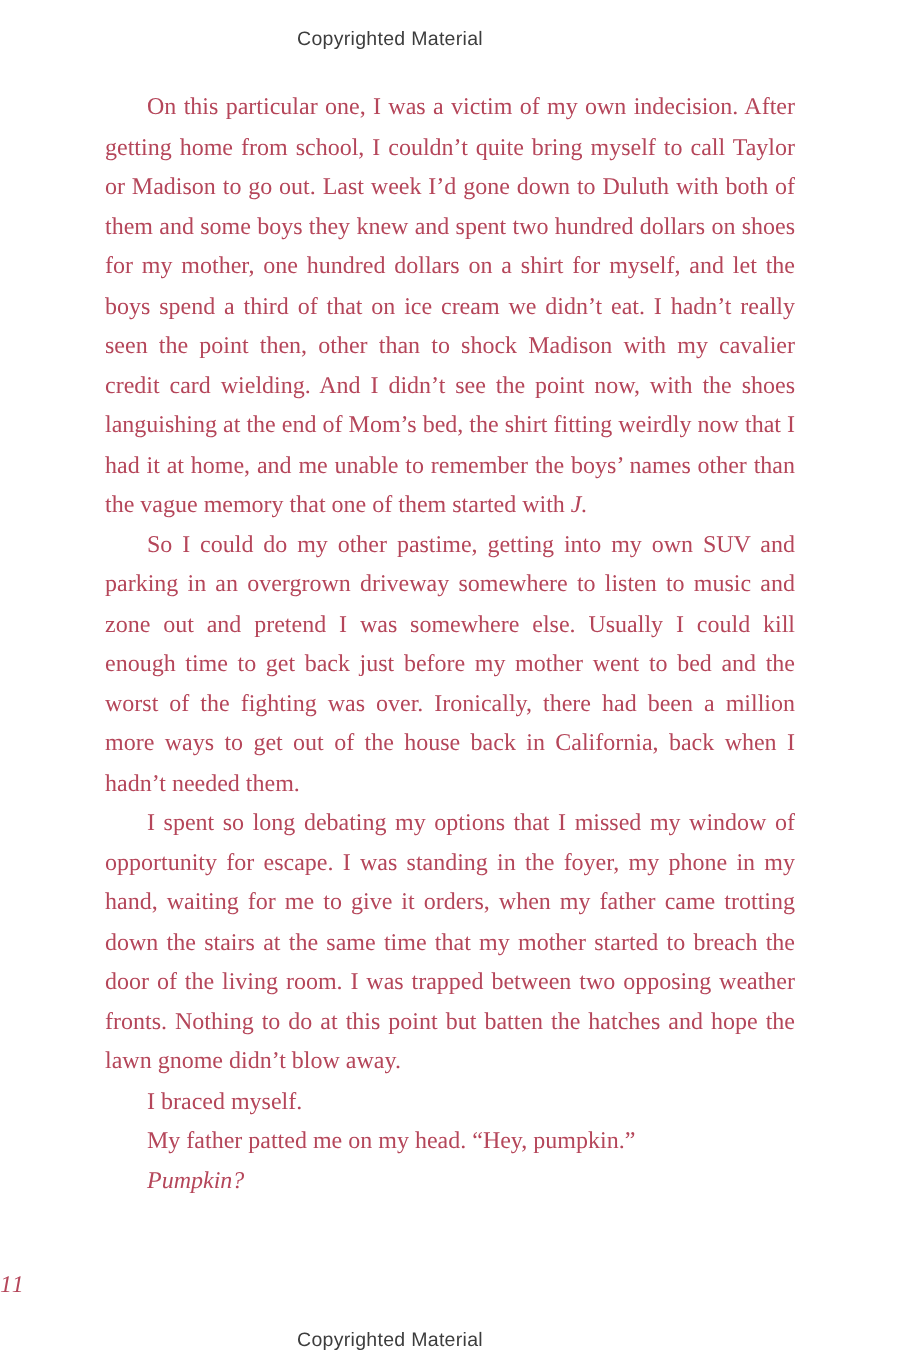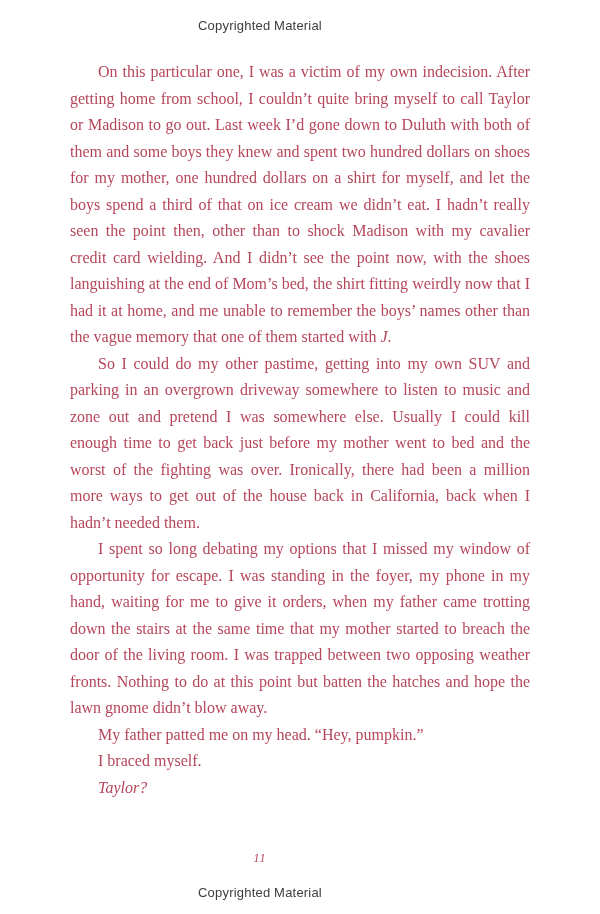--- a/index.html
+++ b/index.html
@@ -46,40 +46,40 @@
   .para {
     text-indent: 28px;
     margin: 0;
   }
   .italic { font-style: italic; }
   .page-number {
     position: absolute;
     bottom: 48px;
     left: 0;
     width: 100%;
-    text-align: center;
+    text-align: left;
     color: var(--text-red);
-    font-size: 12px;
+    font-size: 16px;
     font-style: italic;
     letter-spacing: 1px;
   }
 </style>
 </head>
 <body>
 
 <div class="book-page">
 
   <div class="notice notice-top">Copyrighted Material</div>
 
   <div class="text-block">
       <p class="para"><span>On this particular one, I was a victim of my own indecision. After getting home from school, I couldn’t quite bring myself to call Taylor or Madison to go out. Last week I’d gone down to Duluth with both of them and some boys they knew and spent two hundred dollars on shoes for my mother, one hundred dollars on a shirt for myself, and let the boys spend a third of that on ice cream we didn’t eat. I hadn’t really seen the point then, other than to shock Madison with my cavalier credit card wielding. And I didn’t see the point now, with the shoes languishing at the end of Mom’s bed, the shirt fitting weirdly now that I had it at home, and me unable to remember the boys’ names other than the vague memory that one of them started with </span><span class="italic">J.</span></p>
       <p class="para"><span>So I could do my other pastime, getting into my own SUV and parking in an overgrown driveway somewhere to listen to music and zone out and pretend I was somewhere else. Usually I could kill enough time to get back just before my mother went to bed and the worst of the fighting was over. Ironically, there had been a million more ways to get out of the house back in California, back when I hadn’t needed them.</span></p>
       <p class="para"><span>I spent so long debating my options that I missed my window of opportunity for escape. I was standing in the foyer, my phone in my hand, waiting for me to give it orders, when my father came trotting down the stairs at the same time that my mother started to breach the door of the living room. I was trapped between two opposing weather fronts. Nothing to do at this point but batten the hatches and hope the lawn gnome didn’t blow away.</span></p>
+      <p class="para"><span>I braced myself.</span></p>
       <p class="para"><span>My father patted me on my head. “Hey, pumpkin.”</span></p>
-      <p class="para"><span>I braced myself.</span></p>
-      <p class="para"><span class="italic">Taylor?</span></p>
+      <p class="para"><span class="italic">Pumpkin?</span></p>
     </div>
 
   <div class="page-number">11</div>
 
   <div class="notice notice-bottom">Copyrighted Material</div>
 
 </div>
 
 </body></html>

